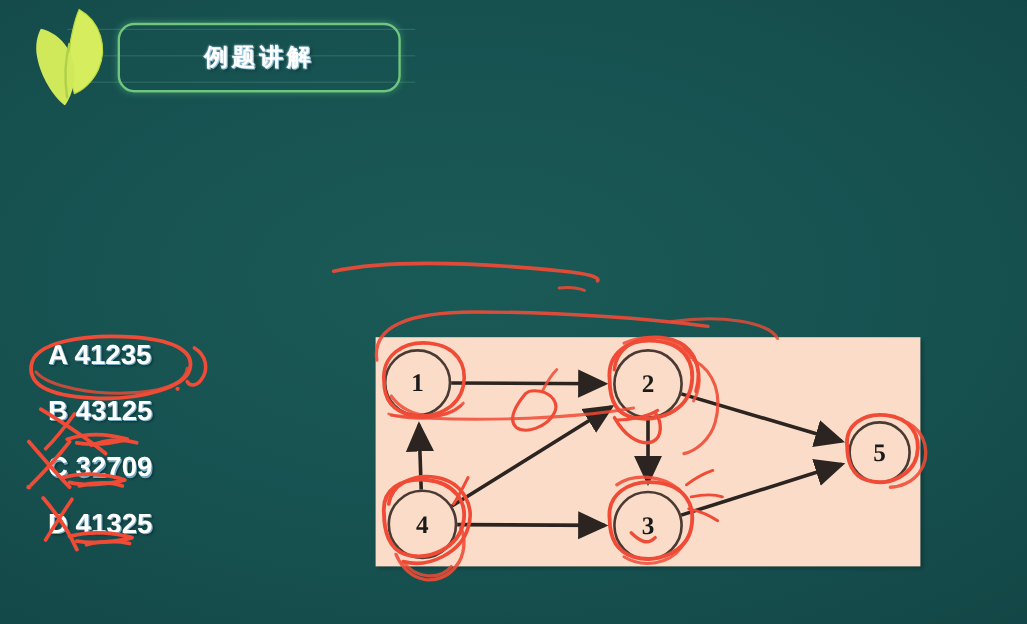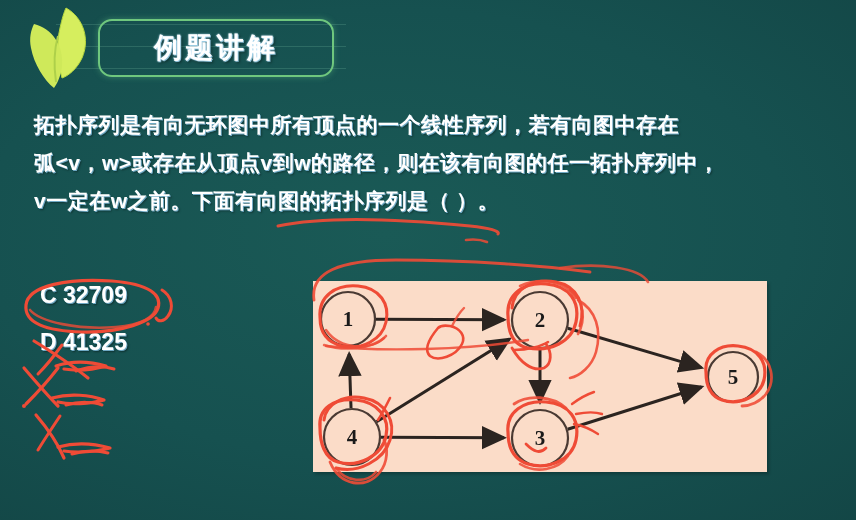--- a/index.html
+++ b/index.html
@@ -38,21 +38,21 @@
     border: 2px solid #6fc77e;
     border-radius: 14px;
     box-shadow: 0 0 6px rgba(120,220,150,0.35);
   }
   #title-text {
     position: absolute;
     left: 0; top: 0;
     width: 232px; height: 54px;
     line-height: 54px;
     text-align: center;
-    font-size: 28px;
+    font-size: 20px;
     font-weight: bold;
     color: #ffffff;
     letter-spacing: 3px;
     text-shadow:
       0 0 2px #bfe8ff,
       1px 1px 0 #7fb5cc,
       2px 2px 3px rgba(0,0,0,0.45);
   }
   
   .rule-line {
@@ -139,27 +139,28 @@
       <path d="M44 2 C62 12 68 34 60 52 C55 63 46 70 40 72 C36 58 34 38 38 22 C40 13 42 6 44 2 Z" fill="none" stroke="#b9d93e" stroke-width="1"></path>
       <path d="M12 18 C30 22 42 40 40 60 C39 70 35 78 32 82 C22 74 12 58 9 42 C7 32 9 24 12 18 Z" fill="#cfe95a"></path>
       <path d="M36 30 C32 44 32 62 34 76" fill="none" stroke="#aed04a" stroke-width="2"></path>
     </svg>
 
     <div id="title-box">
       <div id="title-text">例题讲解</div>
     </div>
   </div>
 
-  <div id="question">
-    <div class="q-line">拓扑序列是有向无环图中所有顶点的一个线性序列，若有向图中存在</div>
-    <div class="q-line">弧&lt;v，w&gt;或存在从顶点v到w的路径，则在该有向图的任一拓扑序列中，</div>
-    <div class="q-line">v一定在w之前。下面有向图的拓扑序列是（ ）。</div>
-  </div>
 
   <div id="options">
+    <div class="option-row">
+      <div class="option-text">A 41235</div>
+    </div>
+    <div class="option-row">
+      <div class="option-text">B 43125</div>
+    </div>
     <div class="option-row">
       <div class="option-text">C 32709</div>
     </div>
     <div class="option-row">
       <div class="option-text">D 41325</div>
     </div>
   </div>
 
   <div id="graph-panel"></div>
 

